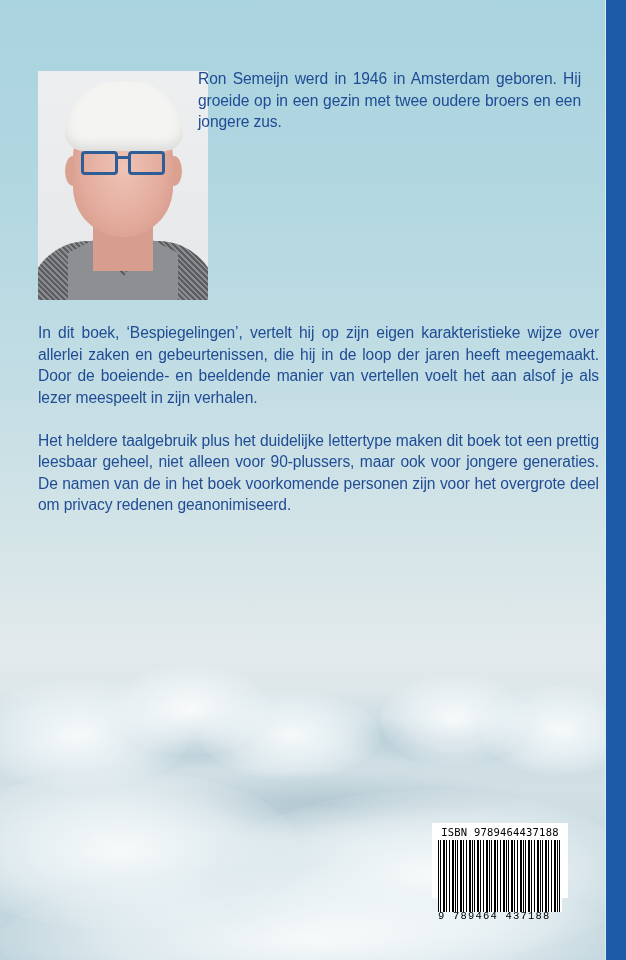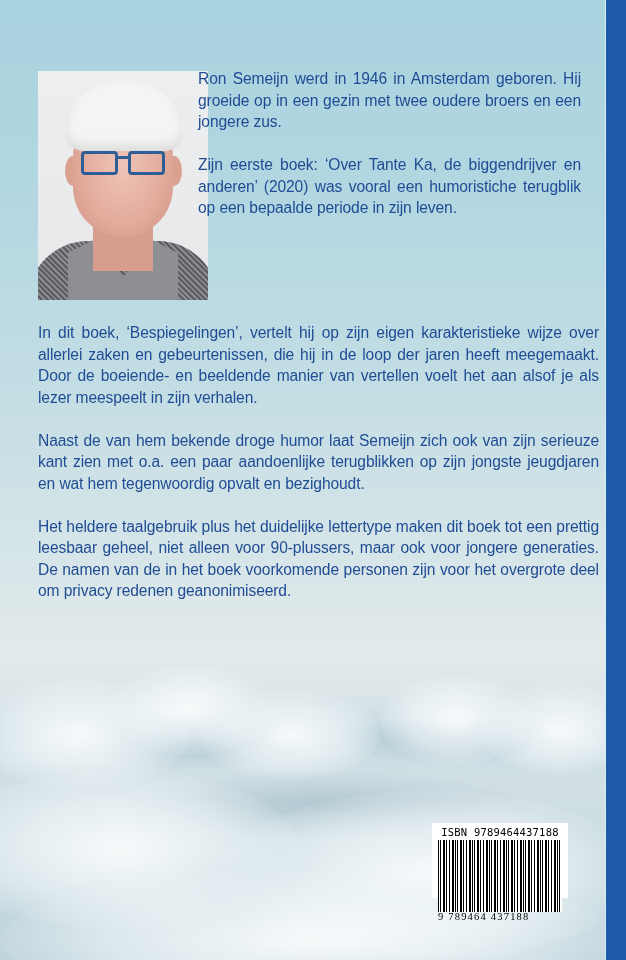--- a/index.html
+++ b/index.html
@@ -94,21 +94,21 @@
       text-align: center; white-space: nowrap;
     }
     .bars {
       margin-top: 2px; height: 72px; width: 124px;
       background: repeating-linear-gradient(90deg,
         #000 0 1px, #fff 1px 2px, #000 2px 3px, #fff 3px 5px,
         #000 5px 7px, #fff 7px 8px, #000 8px 9px, #fff 9px 11px,
         #000 11px 12px, #fff 12px 14px, #000 14px 16px, #fff 16px 17px);
     }
     .barcode-digits {
-      font-family: Liberation Serif, serif;
+      font-family: Liberation Mono, monospace;
       font-size: 10.5px; line-height: 11px; color: #000; white-space: nowrap;
       letter-spacing: 1.2px; margin-top: -1px;
     }
   </style>
 </head>
 <body>
 
 <div class="cover">
 
   <div class="clouds">
@@ -135,26 +135,24 @@
     <div class="photo-hair"></div>
     <div class="photo-glasses">
       <div class="lens l"></div>
         <div class="bridge"></div>
         <div class="lens r"></div>
     </div>
   </div>
 
   <div class="text-block bio-block">
     <p>Ron Semeijn werd in 1946 in Amsterdam geboren. Hij groeide op in een gezin met twee oudere broers en een jongere zus.</p>
-    <p class="last">Zijn eerste boek: ‘Over Tante Ka, de biggendrijver en anderen’ (2020) was vooral een humoristiche terugblik op een bepaalde periode in zijn leven.</p>
   </div>
 
   <div class="text-block body-block">
     <p>In dit boek, ‘Bespiegelingen’, vertelt hij op zijn eigen karakteristieke wijze over allerlei zaken en gebeurtenissen, die hij in de loop der jaren heeft meegemaakt. Door de boeiende- en beeldende manier van vertellen voelt het aan alsof je als lezer meespeelt in zijn verhalen.</p>
-    <p>Naast de van hem bekende droge humor laat Semeijn zich ook van zijn serieuze kant zien met o.a. een paar aandoenlijke terugblikken op zijn jongste jeugdjaren en wat hem tegenwoordig opvalt en bezighoudt.</p>
     <p class="last">Het heldere taalgebruik plus het duidelijke lettertype maken dit boek tot een prettig leesbaar geheel, niet alleen voor 90-plussers, maar ook voor jongere generaties. De namen van de in het boek voorkomende personen zijn voor het overgrote deel om privacy redenen geanonimiseerd.</p>
   </div>
 
   <div class="barcode-box">
     <div class="isbn-label">ISBN 9789464437188</div>
     <div class="bars"></div>
     <div class="barcode-digits">9 789464 437188</div>
   </div>
 
   <div class="spine-stripe"></div>

